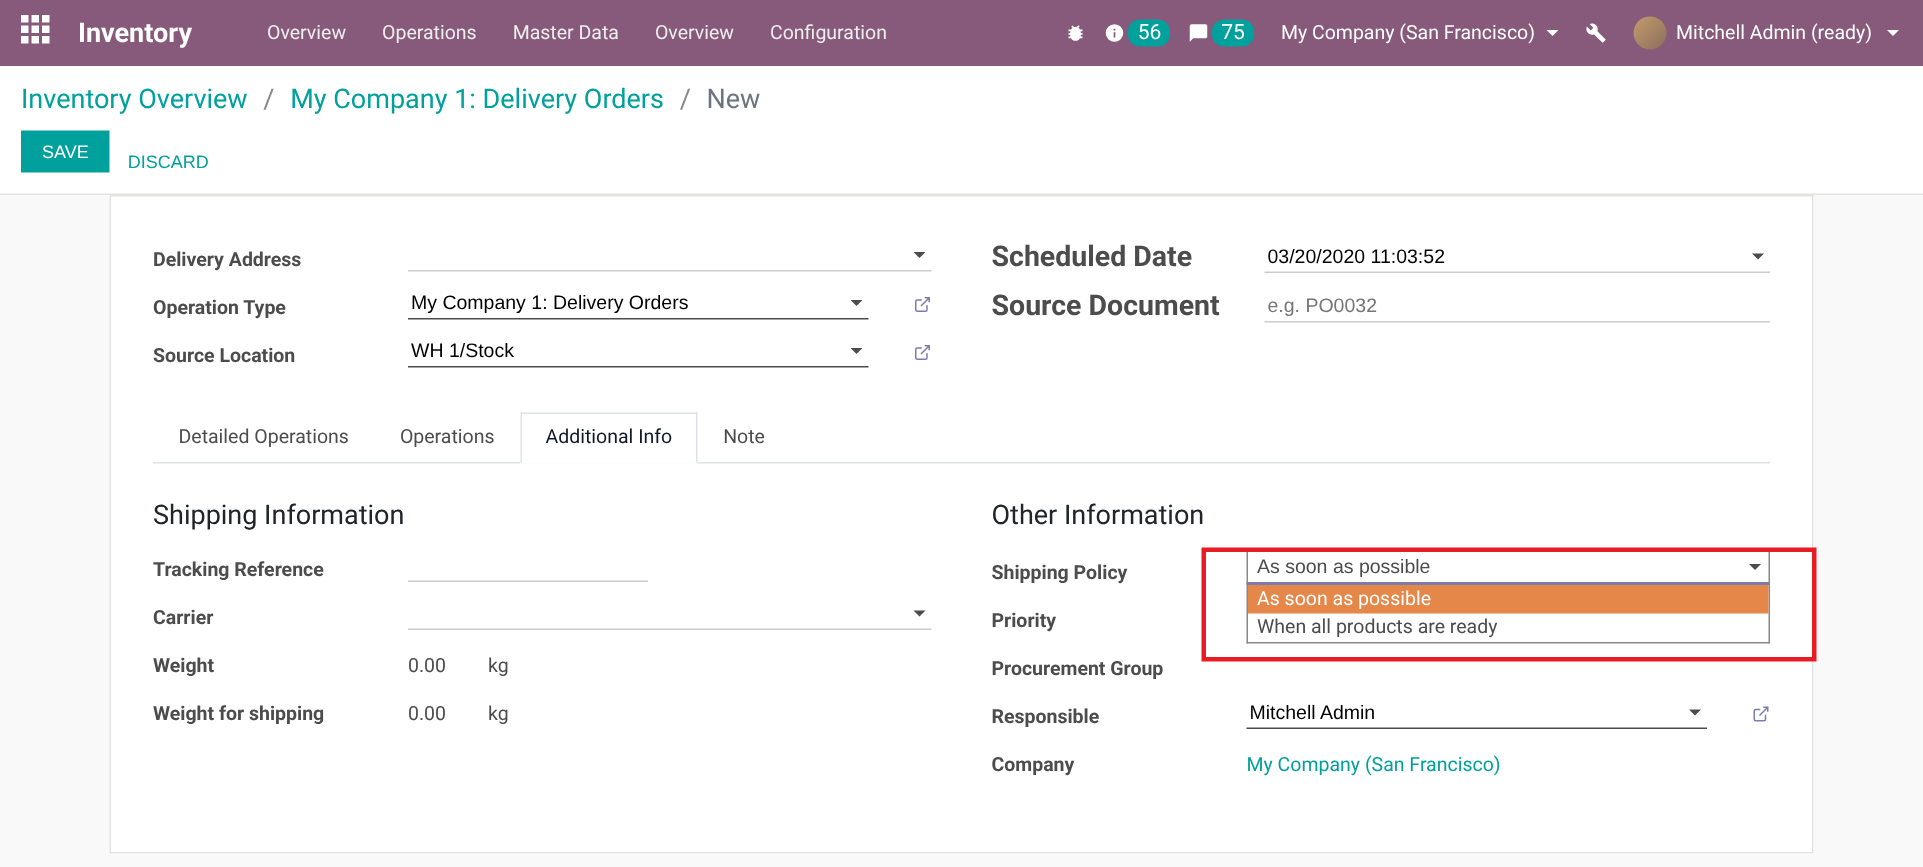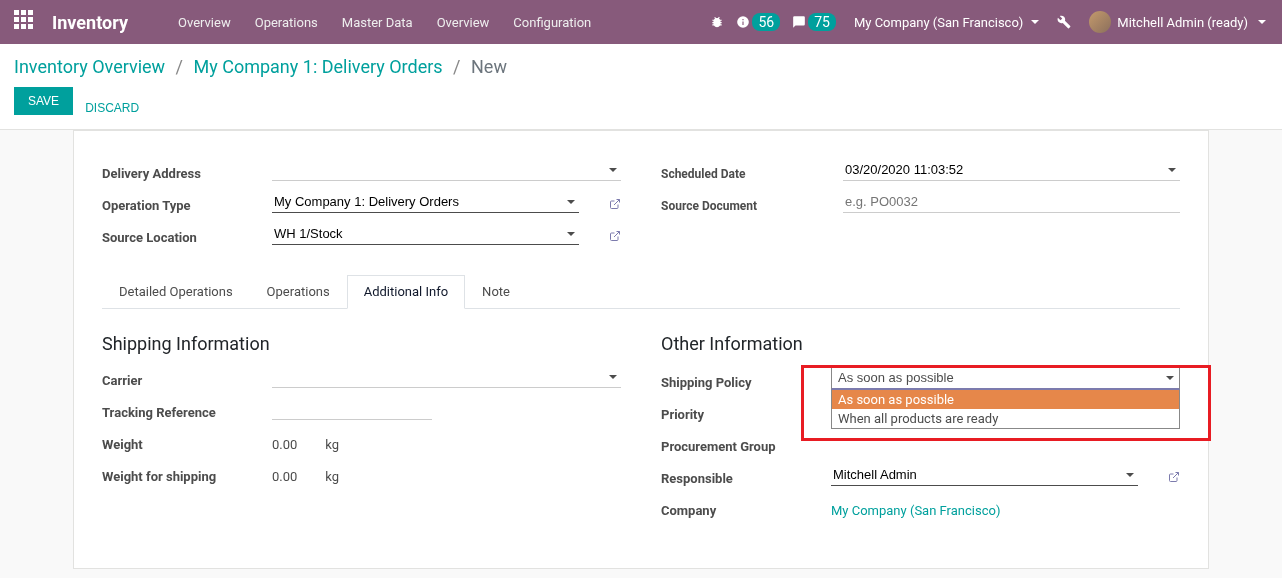--- a/index.html
+++ b/index.html
@@ -32,21 +32,21 @@
 .btn-discard { background: none; border: none; color: #00A09D; font-size: 12px; font-weight: 500; cursor: pointer; }
 
 
 .sheet-wrap { display: flex; justify-content: center; background: #f9f9f9; }
 .sheet { width: 1136px; background: #fff; border: 1px solid #e2e2e0; padding: 28px 28px 40px; position: relative; }
 .form-row-top { display: flex; }
 .form-col { flex: 1; }
 .form-col-left { padding-right: 40px; }
 .field-row { display: flex; align-items: flex-end; margin-bottom: 10px; min-height: 22px; gap: 22px; }
 .field-label { width: 148px; font-weight: 700; color: #4c4c4c; font-size: 13px; flex-shrink: 0; }
-.field-label-wide { width: 160px; font-weight: 700; color: #4c4c4c; font-size: 12px; flex-shrink: 0; }
+.field-label-wide { width: 160px; font-weight: 700; color: #4c4c4c; font-size: 19px; flex-shrink: 0; }
 .field-input { flex: 1; position: relative; }
 .input-box { width: 100%; border: none; border-bottom: 1px solid #ccc; padding: 3px 18px 3px 2px; font-size: 13px; color: #000000; background: transparent; }
 .input-box.underline-dark { border-bottom: 1px solid #4c4c4c; }
 .dropdown-arrow { position: absolute; right: 4px; top: 50%; transform: translateY(-50%); width: 0; height: 0; border-left: 4px solid transparent; border-right: 4px solid transparent; border-top: 4px solid #4c4c4c; pointer-events: none; }
 .ext-link { margin-left: 8px; color: #7C7BAD; cursor: pointer; font-size: 14px; }
 .readonly-text { color: #4c4c4c; font-size: 13px; }
 .link-text { color: #00A09D; font-size: 13px; }
 
 
 .tabs { display: flex; border-bottom: 1px solid #dee2e6; margin-top: 20px; }
@@ -197,30 +197,30 @@
       <div class="tab">Detailed Operations</div>
       <div class="tab">Operations</div>
       <div class="tab active">Additional Info</div>
       <div class="tab">Note</div>
     </div>
 
     <div class="sections">
       <div class="section section-left">
         <h2>Shipping Information</h2>
         <div class="field-row">
+          <div class="field-label">Tracking Reference</div>
+          <div class="field-input">
+            <input class="input-box" style="width: 160px;" value="">
+          </div>
+        </div>
+        <div class="field-row">
           <div class="field-label">Carrier</div>
           <div class="field-input">
             <input class="input-box" value="" style="">
             <span class="dropdown-arrow"></span>
-          </div>
-        </div>
-        <div class="field-row">
-          <div class="field-label">Tracking Reference</div>
-          <div class="field-input">
-            <input class="input-box" style="width: 160px;" value="">
           </div>
         </div>
         <div class="field-row">
           <div class="field-label">Weight</div>
           <span class="readonly-text">0.00</span>
           <span class="readonly-text" style="margin-left:6px">kg</span>
         </div>
         <div class="field-row">
           <div class="field-label">Weight for shipping</div>
           <span class="readonly-text">0.00</span>

